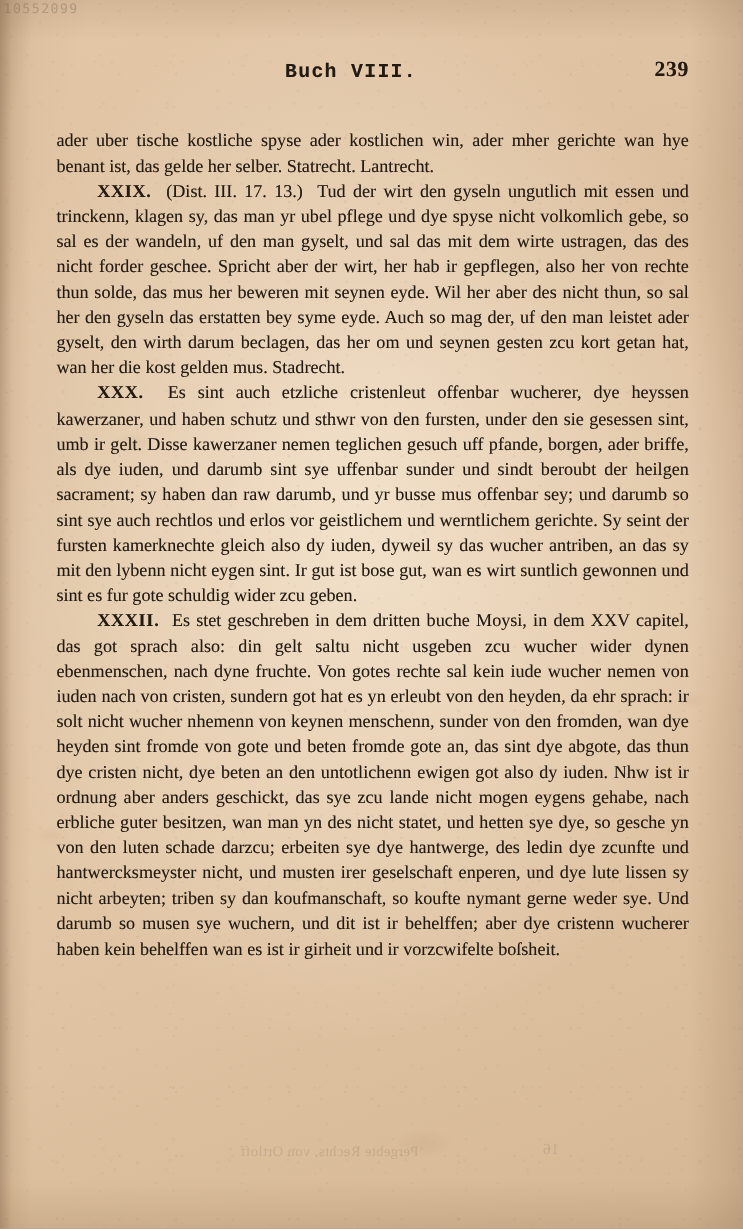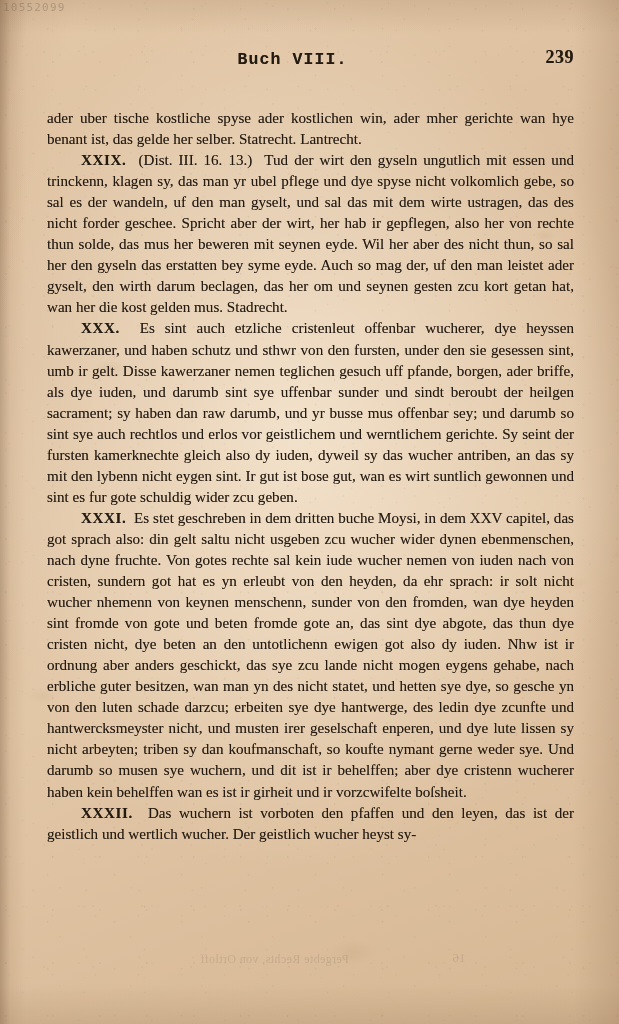--- a/index.html
+++ b/index.html
@@ -162,27 +162,25 @@
     <header class="running-head">
       <div class="head-title">Buch VIII.</div>
       <div class="folio">239</div>
     </header>
 
     <div class="body-copy">
 
       <p><span>ader uber tische kostliche spyse ader kostlichen win, ader mher gerichte wan hye benant ist, das gelde her selber.  Statrecht.  Lantrecht.</span></p>
 
       <p class="indented"><span class="sec">XXIX.</span>&nbsp;
-         <span>(Dist. III. 16. 13.)</span>&nbsp;
+         <span>(Dist. III. 17. 13.)</span>&nbsp;
          <span>Tud der wirt den gyseln ungutlich mit essen und trinckenn, klagen sy, das man yr ubel pflege und dye spyse nicht volkomlich gebe, so sal es der wandeln, uf den man gyselt, und sal das mit dem wirte ustragen, das des nicht forder geschee.  Spricht aber der wirt, her hab ir gepflegen, also her von rechte thun solde, das mus her beweren mit seynen eyde.  Wil her aber des nicht thun, so sal her den gyseln das erstatten bey syme eyde.  Auch so mag der, uf den man leistet ader gyselt, den wirth darum beclagen, das her om und seynen gesten zcu kort getan hat, wan her die kost gelden mus.  Stadrecht.</span></p>
 
       <p class="indented"><span class="sec">XXX.</span>&nbsp;
          <span>Es sint auch etzliche cristenleut offenbar wucherer, dye heyssen kawerzaner, und haben schutz und sthwr von den fursten, under den </span><span class="it">sie</span><span> gesessen sint, umb ir gelt.  Disse kawerzaner nemen teglichen gesuch uff pfande, borgen, ader briffe, als dye iuden, und darumb sint sye uffenbar sunder und sindt beroubt der heilgen sacrament; sy haben dan raw darumb, und yr busse mus offenbar sey; und darumb so sint sye auch rechtlos und erlos vor geistlichem und werntlichem gerichte.  Sy seint der fursten kamerknechte gleich also dy iuden, dyweil sy das wucher antriben, an das sy mit den lybenn nicht eygen sint.  Ir gut ist bose gut, wan es wirt suntlich gewonnen und sint es fur gote schuldig wider zcu geben.</span></p>
 
-      <p class="indented"><span class="sec">XXXI.</span>&nbsp;
+      <p class="indented"><span class="sec">XXXII.</span>&nbsp;
          <span>Es stet geschreben in dem dritten buche Moysi, in dem XXV capitel, das got sprach also: din gelt saltu nicht usgeben zcu wucher wider dynen ebenmenschen, nach dyne fruchte.  Von gotes rechte sal kein iude wucher nemen von iuden nach von cristen, sundern got hat es yn erleubt von den heyden, da ehr sprach: ir solt nicht wucher nhemenn von keynen menschenn, sunder von den fromden, wan dye heyden sint fromde von gote und beten fromde gote an, das sint dye abgote, das thun dye cristen nicht, dye beten an den untotlichenn ewigen got also dy iuden.  Nhw ist ir ordnung aber anders geschickt, das sye zcu lande nicht mogen eygens gehabe, nach erbliche guter besitzen, wan man yn des nicht statet, und hetten sye dye, so gesche yn von den luten schade darzcu; erbeiten sye dye hantwerge, des ledin dye zcunfte und hantwercksmeyster nicht, und musten irer geselschaft enperen, und dye lute lissen sy nicht arbeyten; triben sy dan koufmanschaft, so koufte nymant gerne weder sye.  Und darumb so musen sye wuchern, und dit ist ir behelffen; aber dye cristenn wucherer haben kein behelffen wan es ist </span><span class="it">ir</span><span> girheit und ir vorzcwifelte boſsheit.</span></p>
 
-      <p class="indented"><span class="sec">XXXII.</span>&nbsp;
-         <span>Das wuchern ist vorboten den pfaffen und den leyen, das ist der geistlich und wertlich wucher.  Der geistlich wucher heyst sy-</span></p>
 
     </div>
   </div>
 </div>
 
 </body></html>

